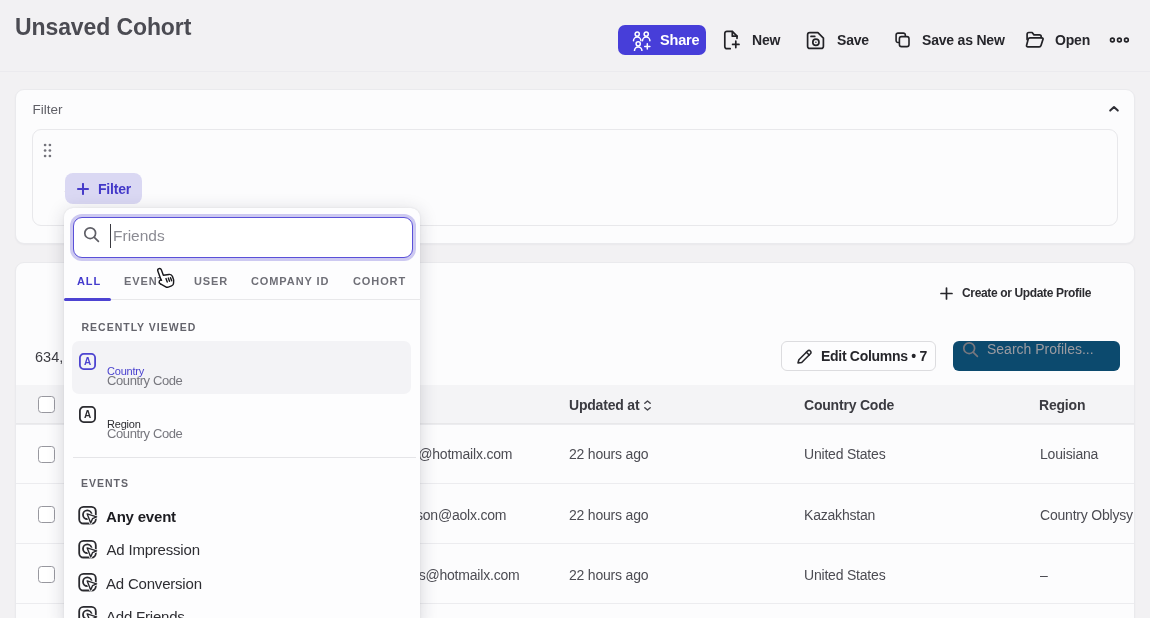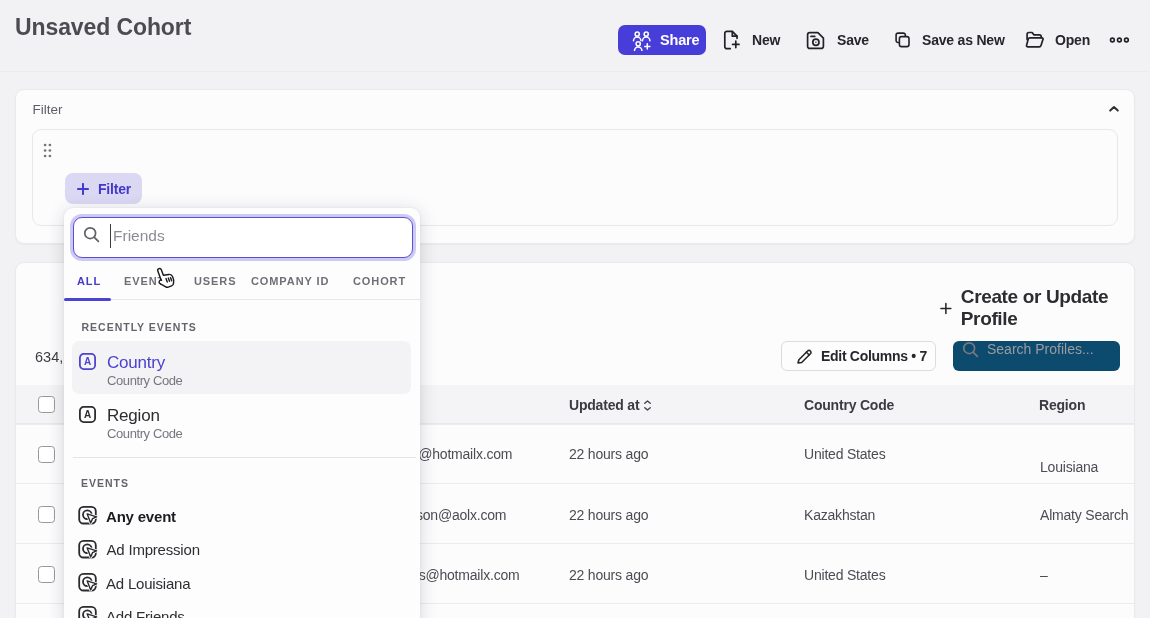--- a/index.html
+++ b/index.html
@@ -20,39 +20,39 @@
   .filter-card { left:15px; top:89px; width:1120px; height:155px; }
   .filter-label { left:32.5px; top:101.5px; font-size:13.5px; color:#5f5f66; }
   .chev { left:1108px; top:104px; }
   .allusers-box { left:32px; top:129px; width:1086px; height:97px; border:1px solid #e8e8eb; border-radius:9px; background:#fcfcfd; }
   .drag { left:43px; top:143px; }
   .allusers { left:64.5px; top:142px; font-size:10.5px; font-weight:bold; letter-spacing:1px; color:#55555c;margin-top:40px; }
   .filterbtn { left:65px; top:173px; width:77px; height:31px; background:#dad8f3; border-radius:8px; color:#4338c8; font-size:14px; letter-spacing:-0.2px; font-weight:bold; display:flex; align-items:center; justify-content:flex-start; padding-left:12px; }
 
   
   .table-card { left:15px; top:262px; width:1120px; height:400px; }
-  .createprofile { left:940px; top:286px; display:flex; align-items:center; font-size:19px; font-weight:bold; letter-spacing:-0.35px; color:#2c2c31; }
+  .createprofile { left:940px; top:286px; display:flex; align-items:center; font-size:12px; font-weight:bold; letter-spacing:-0.35px; color:#2c2c31; }
   .count { left:35px; top:348.5px; font-size:14.5px; color:#3c3c42; }
   .editcols { left:781px; top:341px; width:155px; height:30px; background:#fdfdfe; border:1px solid #dcdcdf; border-radius:6px; display:flex; align-items:center; justify-content:flex-start; padding-left:14px; font-size:14px; font-weight:bold; letter-spacing:-0.3px; color:#26262b; }
   .searchprofiles { left:953px; top:341px; width:167px; height:30px; background:#0c4a6e; border-radius:6px; display:flex; align-items:flex-start; padding-left:9px; font-size:14px; color:#9b9ba1; }
   .thead { left:16px; top:385px; width:1118px; height:39px; background:#f4f4f6; border-bottom:1px solid #e8e8ea; }
   .th { position:absolute; top:0; height:39px; display:flex; align-items:center; font-size:14px; font-weight:bold; letter-spacing:-0.2px; color:#3b3b41; }
   .rowline { position:absolute; left:16px; width:1118px; height:1px; background:#ececef; }
   .cell { position:absolute; font-size:14px; letter-spacing:-0.2px; color:#4c4c53; white-space:nowrap; }
   .cbx { position:absolute; left:37.5px; width:17.5px; height:17.5px; border:1.6px solid #98989f; border-radius:3.5px; background:#fff; }
 
   
   .panel { left:64px; top:208px; width:356px; height:420px; background:#fdfdfe; border-radius:9px; box-shadow:0 3px 18px rgba(40,40,60,0.18), 0 0 2px rgba(40,40,60,0.10); }
   .searchbox { left:73px; top:217px; width:340px; height:41px; background:#fff; border:1.5px solid #5a50d8; border-radius:9px; box-shadow:0 0 0 3px #cdc9f1; }
   .caret { left:109.5px; top:224px; width:1.5px; height:24px; background:#3a3a40; }
   .searchph { left:113px; top:227px; font-size:15.5px; color:#8b8b93; }
   .tab { position:absolute; top:274.5px; font-size:11px; font-weight:bold; letter-spacing:0.9px; color:#6f6f77; }
   .tabline { left:64px; top:299px; width:357px; height:1px; background:#e8e8ea; }
   .secthead { position:absolute; font-size:10.5px; font-weight:bold; letter-spacing:1px; color:#64646c; }
-  .item-title { position:absolute; font-size:17px; letter-spacing:-0.2px; }
+  .item-title { position:absolute; font-size:11px; letter-spacing:-0.2px;margin-top:12px; }
   .item-sub { position:absolute; font-size:13px; letter-spacing:-0.4px; color:#77777e; }
   .country-hl { left:72px; top:341px; width:339px; height:53px; background:#f3f3f6; border-radius:7px; }
   .evname { position:absolute; font-size:15px; letter-spacing:-0.2px; color:#2e2e33; }
   .divline { left:73px; top:457px; width:343px; height:1px; background:#e5e5e8; }
 </style>
 </head>
 <body>
 
 <div class="abs" style="left:0; top:71px; width:1150px; height:1px; background:#ebeaee;"></div>
 <div class="abs title">Unsaved Cohort</div>
@@ -170,52 +170,52 @@
 <div class="cell" style="left:355.5px; top:566.5px;">chris.morris@hotmailx.com</div>
 
 <div class="cell" style="left:569px; top:446px;">22 hours ago</div>
 <div class="cell" style="left:569px; top:506.5px;">22 hours ago</div>
 <div class="cell" style="left:569px; top:566.5px;">22 hours ago</div>
 
 <div class="cell" style="left:804px; top:446px;">United States</div>
 <div class="cell" style="left:804px; top:506.5px;">Kazakhstan</div>
 <div class="cell" style="left:804px; top:566.5px;">United States</div>
 
-<div class="cell" style="left:1040px; top:459px;">Louisiana</div>
-<div class="cell" style="left:1040px; top:506.5px;">Almaty Search</div>
+<div class="cell" style="left:1040px; top:446px;">Louisiana</div>
+<div class="cell" style="left:1040px; top:506.5px;">Country Oblysy</div>
 <div class="cell" style="left:1040px; top:566.5px;">–</div>
 
 <div class="abs panel"></div>
 <div class="abs searchbox"></div>
 <div class="abs" style="left:83px; top:226px;">
     <svg width="17" height="17" viewBox="0 0 17 17" fill="none" stroke="#5f5f66" stroke-width="1.7" stroke-linecap="round">
       <circle cx="7.2" cy="7.2" r="5.4"></circle>
       <path d="M11.3 11.3 L15.4 15.4"></path>
     </svg>
   </div>
 <div class="abs caret"></div>
 <div class="abs searchph">Friends</div>
 
 <div class="abs tab" style="left:77px; color:#443bcd;">ALL</div>
 <div class="abs tab" style="left:124px;">EVENT</div>
-<div class="abs tab" style="left:194px;">USERS</div>
+<div class="abs tab" style="left:194px;">USER</div>
 <div class="abs tab" style="left:251px;text-align:right;">COMPANY ID</div>
 <div class="abs tab" style="left:353px;">COHORT</div>
 <div class="abs tabline"></div>
 <div class="abs" style="left:64px; top:298px; width:47px; height:3px; background:#4d43d2; border-radius:2px;"></div>
 <div class="abs" style="left:153.5px; top:264px;">
     <svg width="26" height="26" viewBox="0 0 21 21" style="transform:rotate(-20deg);">
       <g fill="#ffffff" stroke="#1a1a1e" stroke-width="1.15" stroke-linejoin="round" stroke-linecap="round">
         <path d="M5.2 10.2 L5.2 3.4 C5.2 2.55 5.9 1.9 6.7 1.9 C7.5 1.9 8.2 2.55 8.2 3.4 L8.2 8.2 L12.7 9.1 C13.9 9.35 14.8 10.4 14.8 11.65 L14.8 13.9 C14.8 14.25 14.73 14.6 14.6 14.95 L13.75 17 C13.4 17.9 12.5 18.5 11.5 18.5 L8.7 18.5 C8 18.5 7.3 18.2 6.85 17.65 L3.4 13.6 C2.9 13 2.95 12.1 3.5 11.55 C4.05 11 4.95 11 5.5 11.5 Z"></path>
         <path d="M9.3 11.4 L9.3 14.4 M11.2 11.7 L11.2 14.5 M13 12 L13 14.6" fill="none"></path>
       </g>
     </svg>
   </div>
 
-<div class="secthead" style="left:81.5px; top:321px;">RECENTLY EVENTS</div>
+<div class="secthead" style="left:81.5px; top:321px;">RECENTLY VIEWED</div>
 <div class="abs country-hl"></div>
 <div class="abs" style="left:79px; top:353px;">
     <svg width="17" height="17" viewBox="0 0 17 17">
       <rect x="0.9" y="0.9" width="15.2" height="15.2" rx="3.8" fill="none" stroke="#4d44d0" stroke-width="1.8"></rect>
       <text x="8.5" y="12.2" text-anchor="middle" font-family="Liberation Sans" font-size="10" font-weight="bold" fill="#4d44d0">A</text>
     </svg>
   </div>
 <div class="item-title" style="left:107px; top:352.5px; color:#4a42cf;">Country</div>
 <div class="item-sub" style="left:107px; top:373px;">Country Code</div>
 
@@ -250,21 +250,21 @@
   </div>
 <div class="evname" style="left:106.5px; top:541px;">Ad Impression</div>
 <div class="abs" style="left:78px; top:571px;">
     <svg width="22" height="22" viewBox="0 0 22 22" fill="none">
       <rect x="1.2" y="2.9" width="16.6" height="16.6" rx="4.3" stroke="#2a2a2f" stroke-width="1.8"></rect>
       <circle cx="9.3" cy="10.7" r="4.3" stroke="#2a2a2f" stroke-width="1.8"></circle>
       <path d="M9.2 9.9 L18.6 12.9 L14.5 14.7 L12.7 18.9 Z" fill="#fdfdfe" stroke="#fdfdfe" stroke-width="3" stroke-linejoin="round"></path>
       <path d="M9.2 9.9 L18.6 12.9 L14.5 14.7 L12.7 18.9 Z" fill="#fdfdfe" stroke="#2a2a2f" stroke-width="1.4" stroke-linejoin="round"></path>
     </svg>
   </div>
-<div class="evname" style="left:106px; top:575px;">Ad Louisiana</div>
+<div class="evname" style="left:106px; top:575px;">Ad Conversion</div>
 <div class="abs" style="left:78px; top:604px;">
     <svg width="22" height="22" viewBox="0 0 22 22" fill="none">
       <rect x="1.2" y="2.9" width="16.6" height="16.6" rx="4.3" stroke="#2a2a2f" stroke-width="1.8"></rect>
       <circle cx="9.3" cy="10.7" r="4.3" stroke="#2a2a2f" stroke-width="1.8"></circle>
       <path d="M9.2 9.9 L18.6 12.9 L14.5 14.7 L12.7 18.9 Z" fill="#fdfdfe" stroke="#fdfdfe" stroke-width="3" stroke-linejoin="round"></path>
       <path d="M9.2 9.9 L18.6 12.9 L14.5 14.7 L12.7 18.9 Z" fill="#fdfdfe" stroke="#2a2a2f" stroke-width="1.4" stroke-linejoin="round"></path>
     </svg>
   </div>
 <div class="evname" style="left:106px; top:608px;">Add Friends</div>
 

